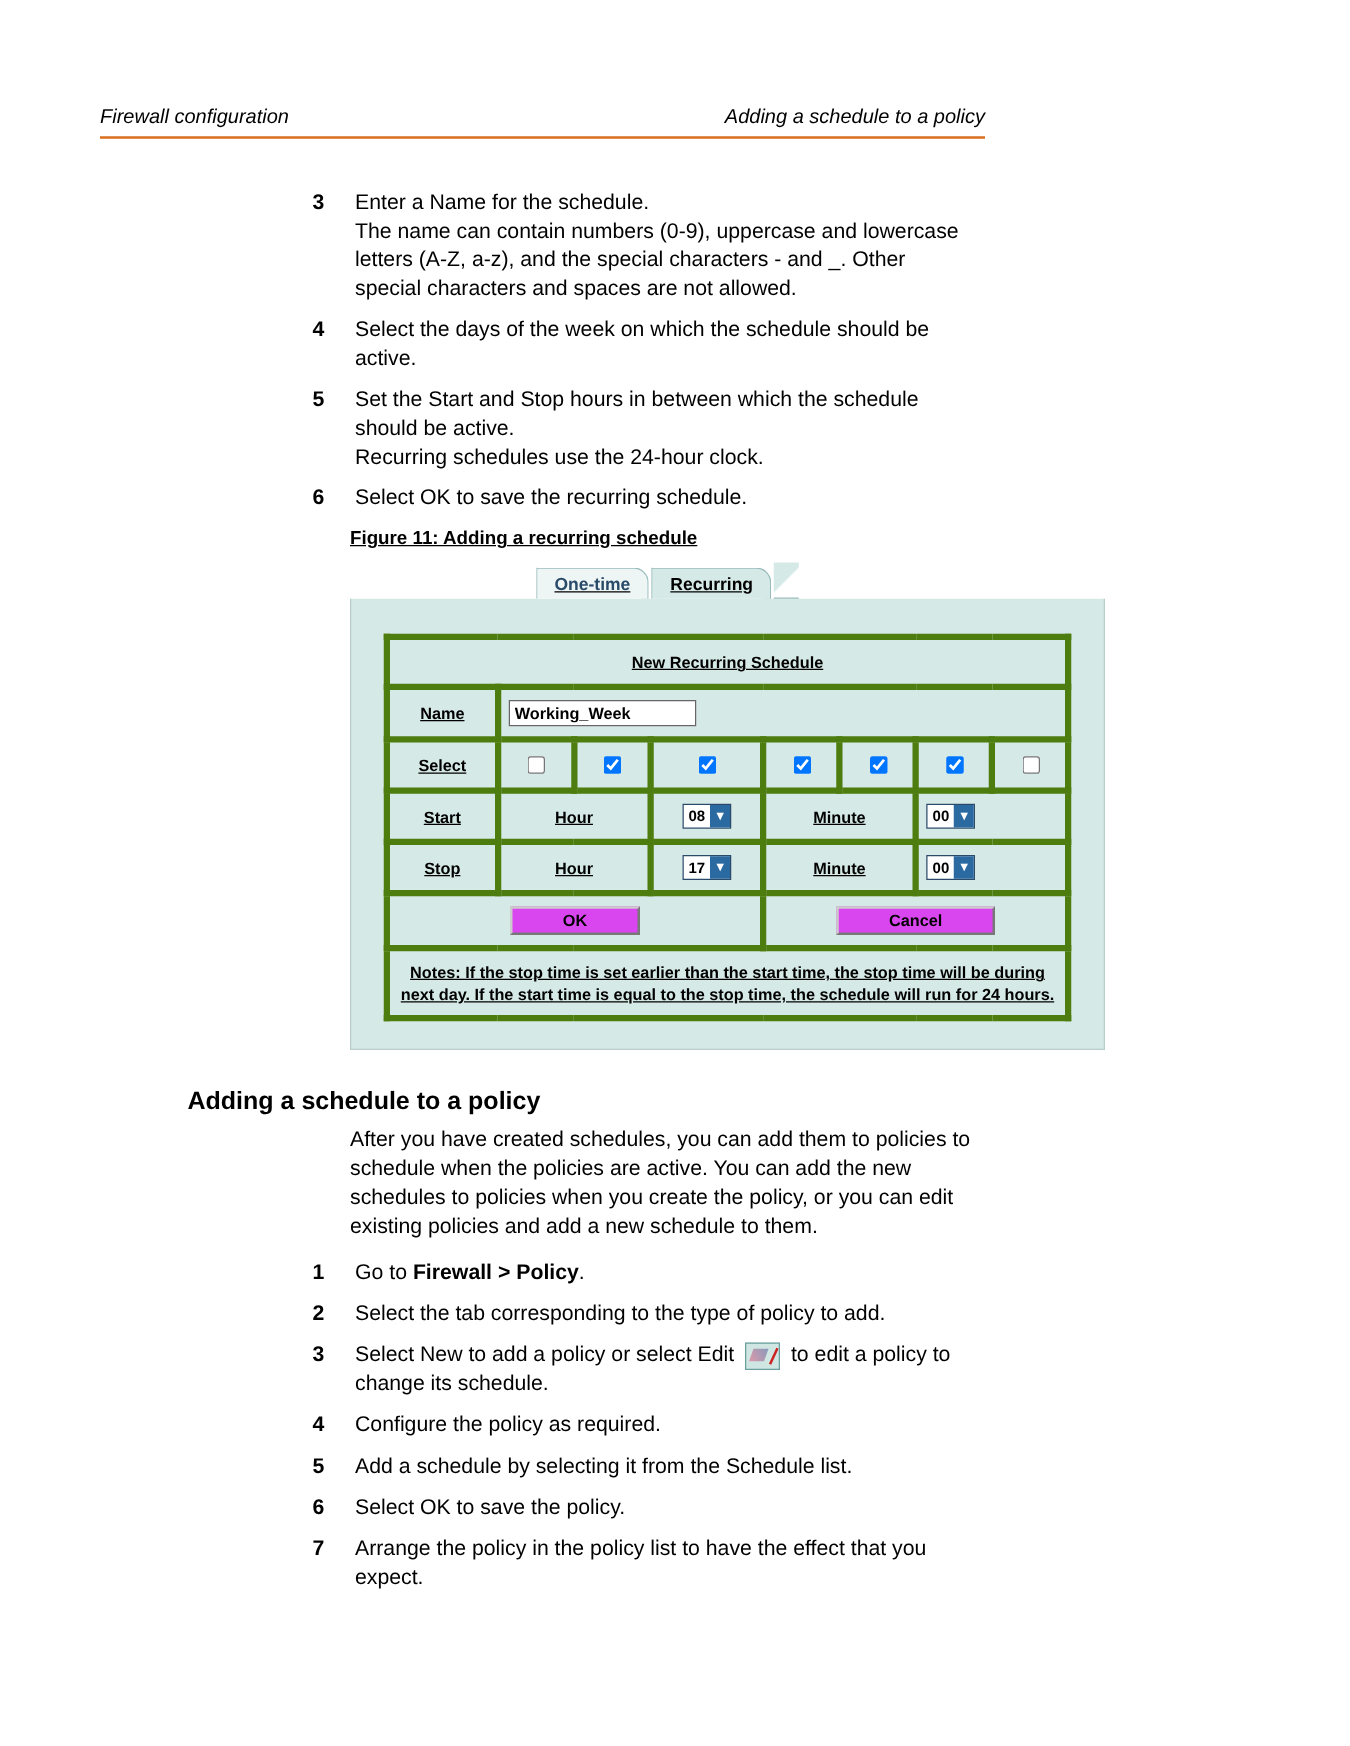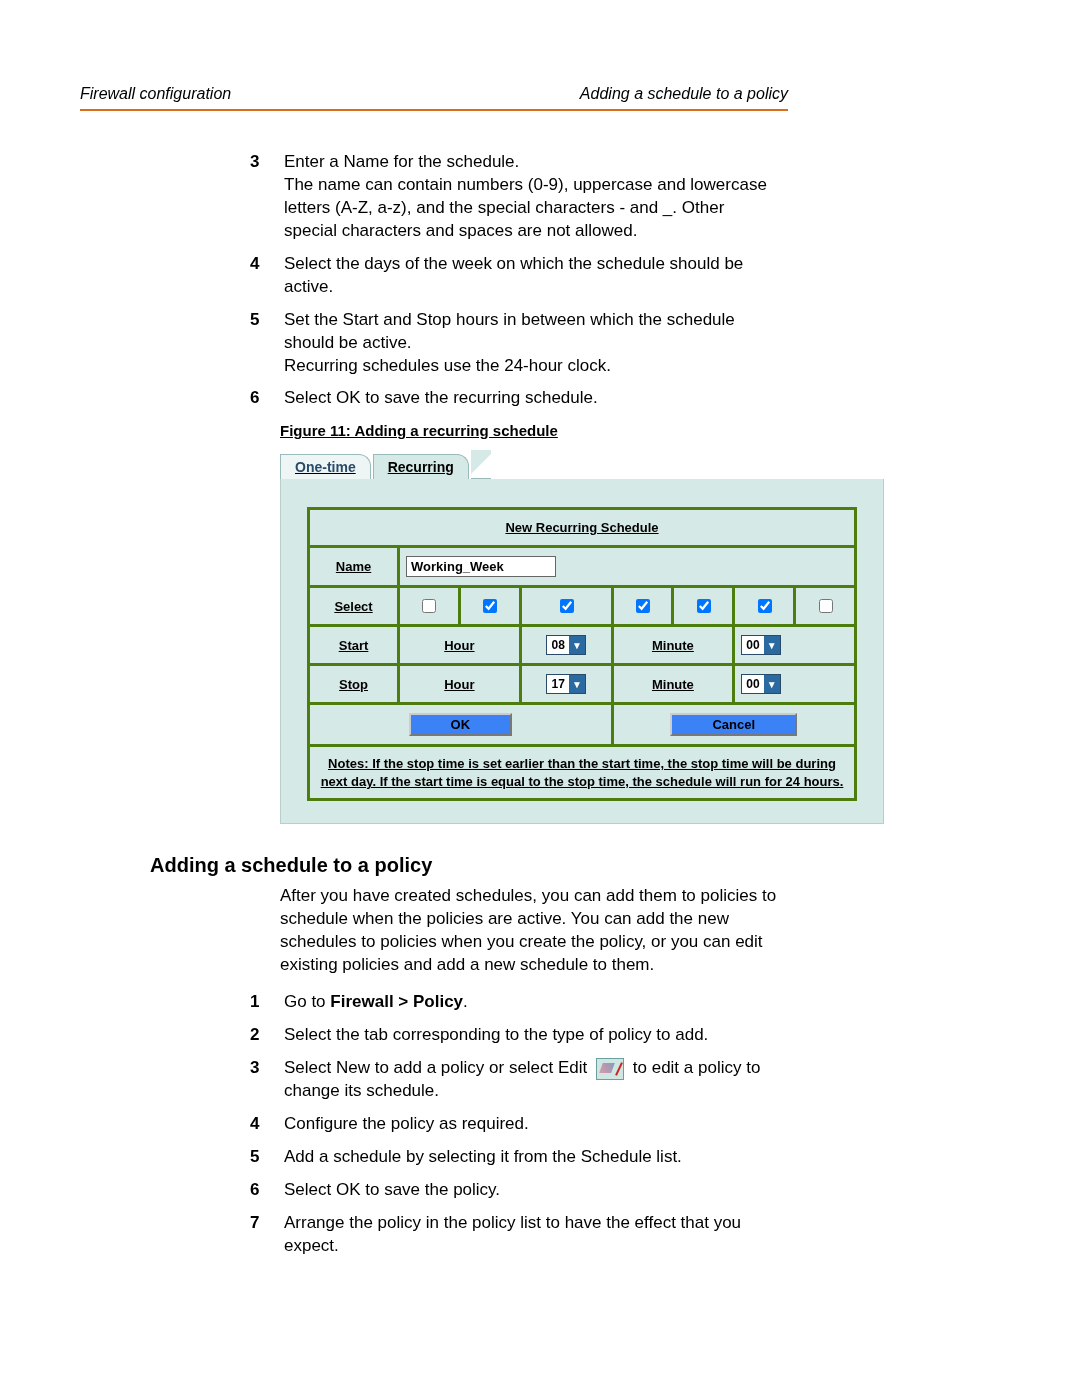--- a/index.html
+++ b/index.html
@@ -42,21 +42,21 @@
 
   .steps { margin-left: 170px; margin-right: 10px; }
   .step { display: flex; gap: 18px; margin-bottom: 10px; font-size: 17px; line-height: 1.35; }
   .step .num { font-weight: bold; min-width: 16px; }
   .sub { margin-left: 0; }
 
   .fig-caption { font-weight: bold; font-size: 15px; margin: 12px 0 10px 0; }
 
   .figure-wrap { margin-left: 200px; margin-bottom: 30px; text-decoration: underline; }
 
-  .tabs { display: flex; align-items: flex-end; height: 30px; }
+  .tabs { display: flex; align-items: flex-end; height: 30px; justify-content: center; }
   .tab {
     padding: 4px 14px 4px 14px;
     font-family: Verdana, sans-serif;
     font-weight: bold;
     font-size: 14px;
     border: 1px solid #9bb;
     border-bottom: none;
     border-top-right-radius: 12px;
     margin-right: 2px;
   }
@@ -73,21 +73,21 @@
   }
 
   table.sched {
     border-collapse: collapse;
     width: 100%;
     background: #d5e9e6;
     font-family: Verdana, sans-serif;
     font-size: 13px;
   }
   table.sched td, table.sched th {
-    border: 3px solid #4d7c0f;
+    border: 5px solid #4d7c0f;
     padding: 8px 6px;
     text-align: center;
     font-weight: bold;
   }
   table.sched .title-row td { font-weight: bold; padding: 10px 0; }
 
   .name-input {
     font-family: Verdana, sans-serif;
     font-weight: bold;
     font-size: 13px;
@@ -112,21 +112,21 @@
   .dd span.arrow {
     width: 16px; height: 18px;
     background: #2a6aa0;
     color: #fff;
     display: flex; align-items: center; justify-content: center;
     font-size: 10px;
   }
 
   .btn {
     display: inline-block;
-    background: #3b82f6;
+    background: #d946ef;
     border: 2px outset #ccc;
     padding: 2px 40px;
     font-family: Verdana, sans-serif;
     font-weight: bold;
     font-size: 13px;
   }
 
   .notes {
     font-family: Verdana, sans-serif;
     font-size: 13px;

